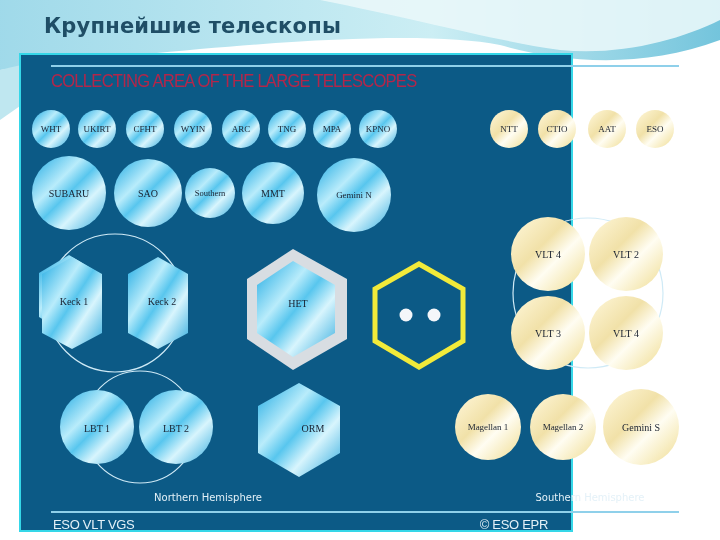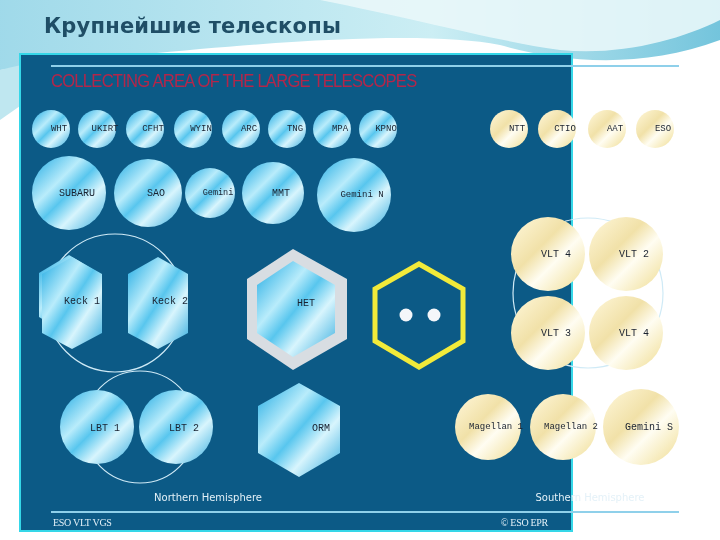--- a/index.html
+++ b/index.html
@@ -24,31 +24,31 @@
     position: absolute; height: 2px; background: #8fd0ea;
   }
   .panel-heading {
     position: absolute; left: 30px; top: 16px;
     font-family: "Liberation Sans", sans-serif; font-size: 18px; letter-spacing: -0.8px;
     color: #b3264a; transform: scaleX(0.92); transform-origin: left;
   }
   .shape-layer { position: absolute; left: 0; top: 0; }
   .label {
     position: absolute; transform: translate(-50%, -50%);
-    font-family: Liberation Mono, monospace; font-size: 10px; color: #1a2230;
-    white-space: nowrap; pointer-events: none; margin-left: 8px;
+    font-family: Liberation Serif, serif; font-size: 10px; color: #1a2230;
+    white-space: nowrap; pointer-events: none;
   }
   .label.small { font-size: 9px; }
   .label.tiny { font-size: 8.5px; }
   .hemi {
     position: absolute; font-family: "DejaVu Sans", sans-serif; font-size: 10px; color: #e4f1f8;
     transform: translateX(-50%); white-space: nowrap;
   }
   .footer-left, .footer-right {
-    position: absolute; top: 462px; font-family: Liberation Serif, serif; font-size: 10px;
+    position: absolute; top: 462px; font-family: Liberation Sans, sans-serif; font-size: 13px;
     color: #e4f1f8; letter-spacing: -0.3px;
   }
   .footer-left { left: 32px; }
   .footer-right { right: 23px; }
 </style>
 </head>
 <body>
 
 <svg class="bg-swoosh" viewBox="0 0 720 540">
   <defs>
@@ -159,21 +159,21 @@
   <div class="label small" style="left:76px; top:74px;">UKIRT</div>
   <div class="label small" style="left:124px; top:74px;text-align:right;">CFHT</div>
   <div class="label small" style="left:172px; top:74px;">WYIN</div>
   <div class="label small" style="left:220px; top:74px;">ARC</div>
   <div class="label small" style="left:266px; top:74px;">TNG</div>
   <div class="label small" style="left:311px; top:74px;">MPA</div>
   <div class="label small" style="left:357px; top:74px;">KPNO</div>
 
   <div class="label" style="left:48px; top:138px;">SUBARU</div>
   <div class="label" style="left:127px; top:138px;">SAO</div>
-  <div class="label tiny" style="left:189px; top:138px;">Gemini</div>
+  <div class="label tiny" style="left:189px; top:138px;">Southern</div>
   <div class="label" style="left:252px; top:138px;">MMT</div>
   <div class="label small" style="left:333px; top:140px;">Gemini N</div>
 
   <div class="label" style="left:53px; top:246px;">Keck 1</div>
   <div class="label" style="left:141px; top:246px;">Keck 2</div>
   <div class="label" style="left:277px; top:248px;">HET</div>
 
   <div class="label" style="left:76px; top:373px;">LBT 1</div>
   <div class="label" style="left:155px; top:373px;">LBT 2</div>
   <div class="label" style="left:292px; top:373px;">ORM</div>

